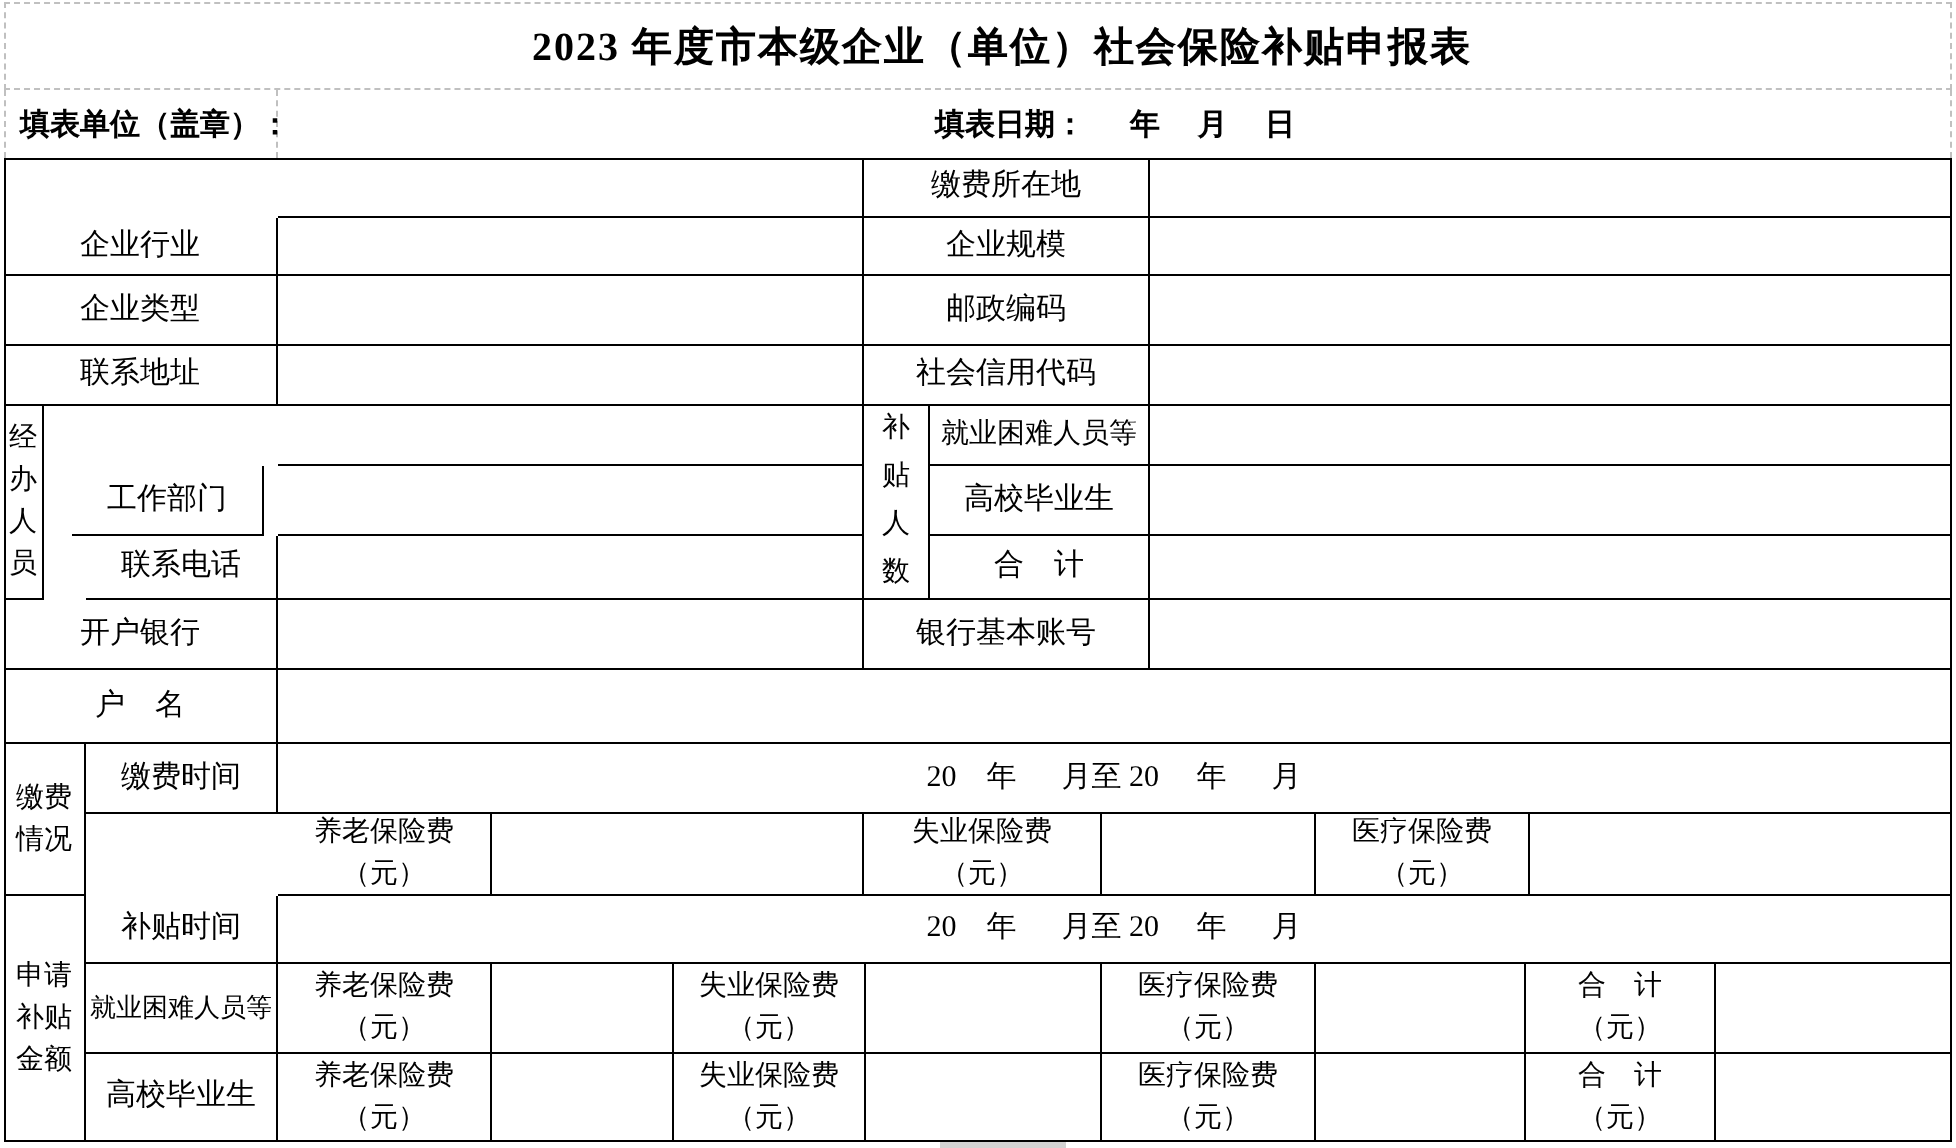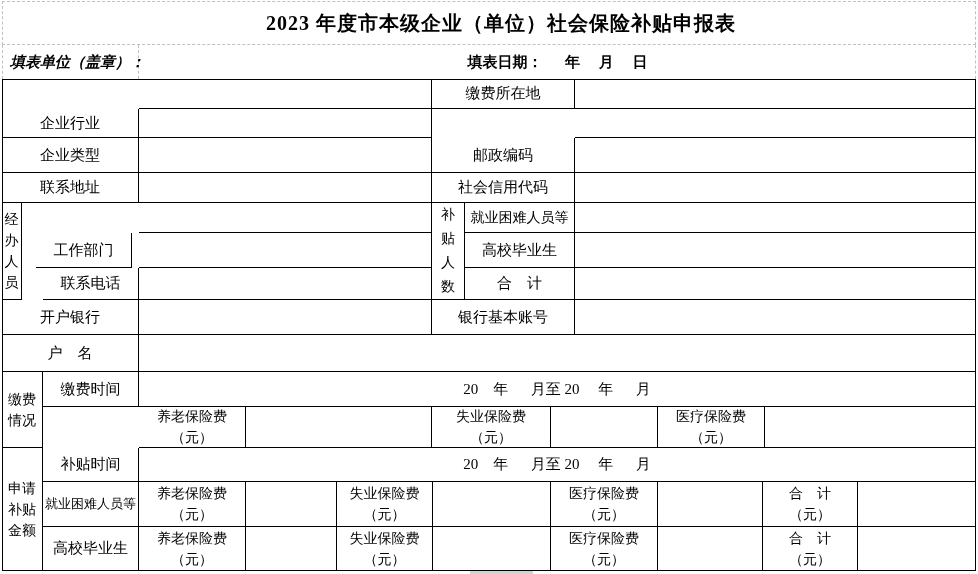--- a/index.html
+++ b/index.html
@@ -18,21 +18,21 @@
         display:flex;align-items:center;justify-content:center;
         font-size:15px;line-height:1.25;text-align:center;}
   .hcell{position:absolute;box-sizing:border-box;display:flex;align-items:center;font-size:15px;}
   .pre{white-space:pre;}
   .pl{white-space:pre-line;}
   .two{font-size:14px;line-height:21px;}
   .v2{font-size:14px;line-height:21px;}
   .v4{font-size:14px;line-height:24px;}
   .bold{font-weight:bold;}
   .leftal{justify-content:flex-start;padding-left:8px;}
-  .dashsep{border-right:1px dashed #c0c0c0;font-style:italic;}
+  .dashsep{border-right:1px dashed #c0c0c0;}
   .artifact{position:absolute;background:#d2d2d2;}
 </style>
 </head>
 <body>
 
 <div id="page">
 
   <div class="dashbox" style="left:2px;top:1px;width:974px;height:44px;"></div>
   <div class="title">2023 年度市本级企业（单位）社会保险补贴申报表</div>
 
@@ -41,20 +41,21 @@
   <div class="hcell pre bold" style="left:139px;top:45px;width:837px;height:34px;justify-content:center;">填表日期：      年     月     日</div>
 
   <div class="frame"></div>
 
   <div class="cell" style="left:139px;top:79px;width:293px;height:30px;"></div>
   <div class="cell" style="left:432px;top:79px;width:143px;height:30px;">缴费所在地</div>
   <div class="cell" style="left:575px;top:79px;width:401px;height:30px;"></div>
 
   <div class="cell" style="left:2px;top:109px;width:137px;height:29px;">企业行业</div>
   <div class="cell" style="left:139px;top:109px;width:293px;height:29px;"></div>
+  <div class="cell" style="left:432px;top:109px;width:143px;height:29px;">企业规模</div>
   <div class="cell" style="left:575px;top:109px;width:401px;height:29px;"></div>
 
   <div class="cell" style="left:2px;top:138px;width:137px;height:35px;">企业类型</div>
   <div class="cell" style="left:139px;top:138px;width:293px;height:35px;"></div>
   <div class="cell" style="left:432px;top:138px;width:143px;height:35px;">邮政编码</div>
   <div class="cell" style="left:575px;top:138px;width:401px;height:35px;"></div>
 
   <div class="cell" style="left:2px;top:173px;width:137px;height:30px;">联系地址</div>
   <div class="cell" style="left:139px;top:173px;width:293px;height:30px;"></div>
   <div class="cell" style="left:432px;top:173px;width:143px;height:30px;">社会信用代码</div>

